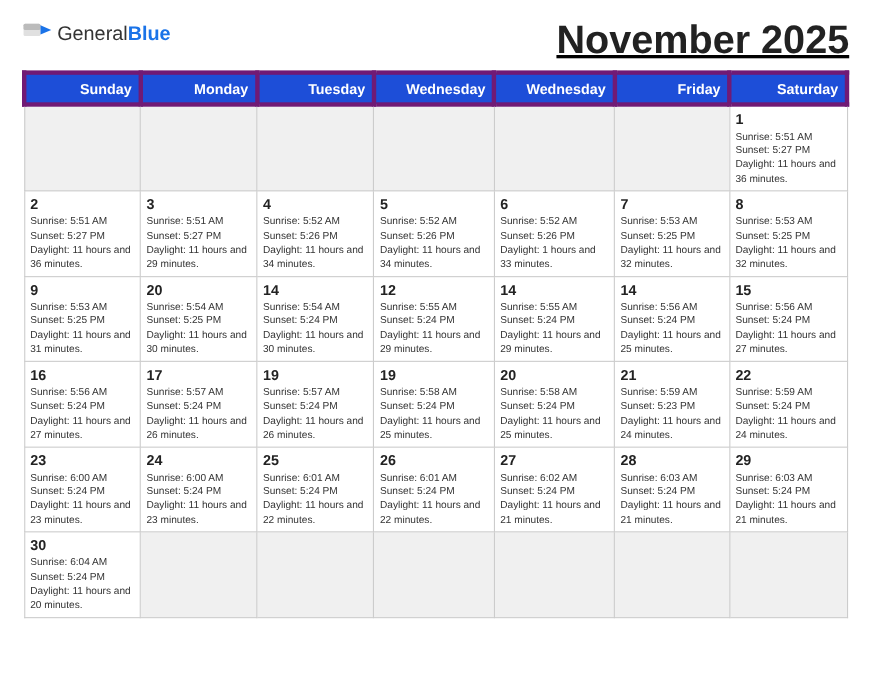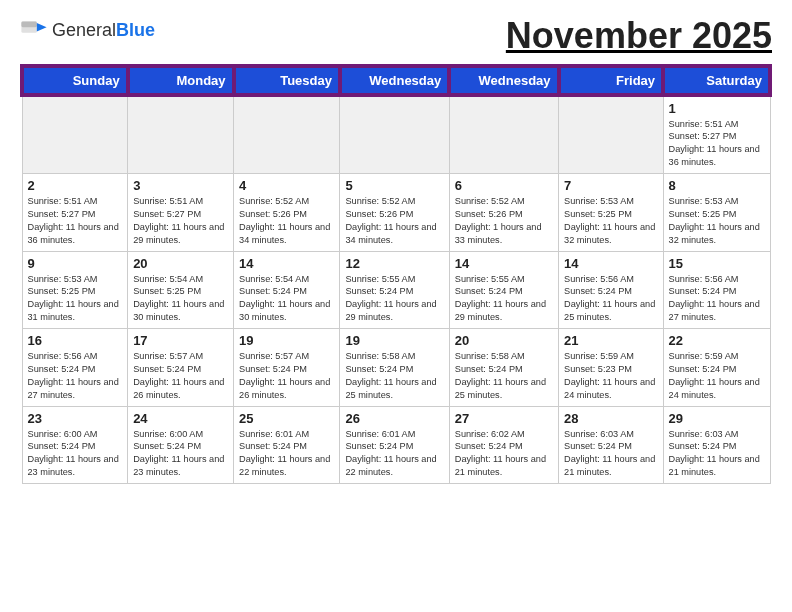--- a/index.html
+++ b/index.html
@@ -372,15 +372,31 @@
         <td>
           <span class="day-number">29</span>
           <div class="day-info">
             <span>Sunrise: 6:03 AM</span><br>
             <span>Sunset: 5:24 PM</span><br>
             <span>Daylight: 11 hours and 21 minutes.</span>
           </div>
         </td>
       </tr>
 
+      <tr class="last-row">
+        <td>
+          <span class="day-number">30</span>
+          <div class="day-info">
+            <span>Sunrise: 6:04 AM</span><br>
+            <span>Sunset: 5:24 PM</span><br>
+            <span>Daylight: 11 hours and 20 minutes.</span>
+          </div>
+        </td>
+        <td class="empty"></td>
+        <td class="empty"></td>
+        <td class="empty"></td>
+        <td class="empty"></td>
+        <td class="empty"></td>
+        <td class="empty"></td>
+      </tr>
     </tbody>
   </table>
 </div>
 
 </body></html>

